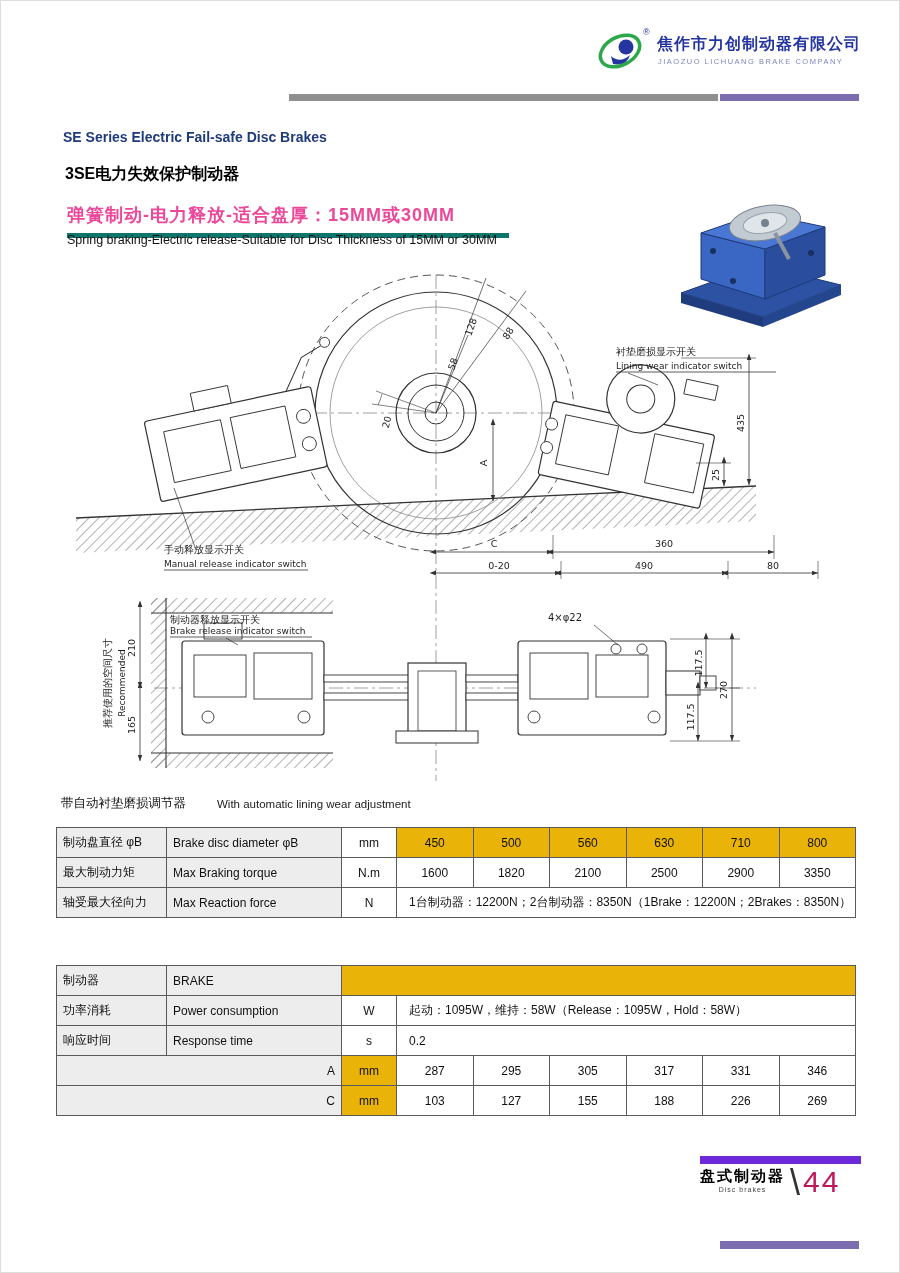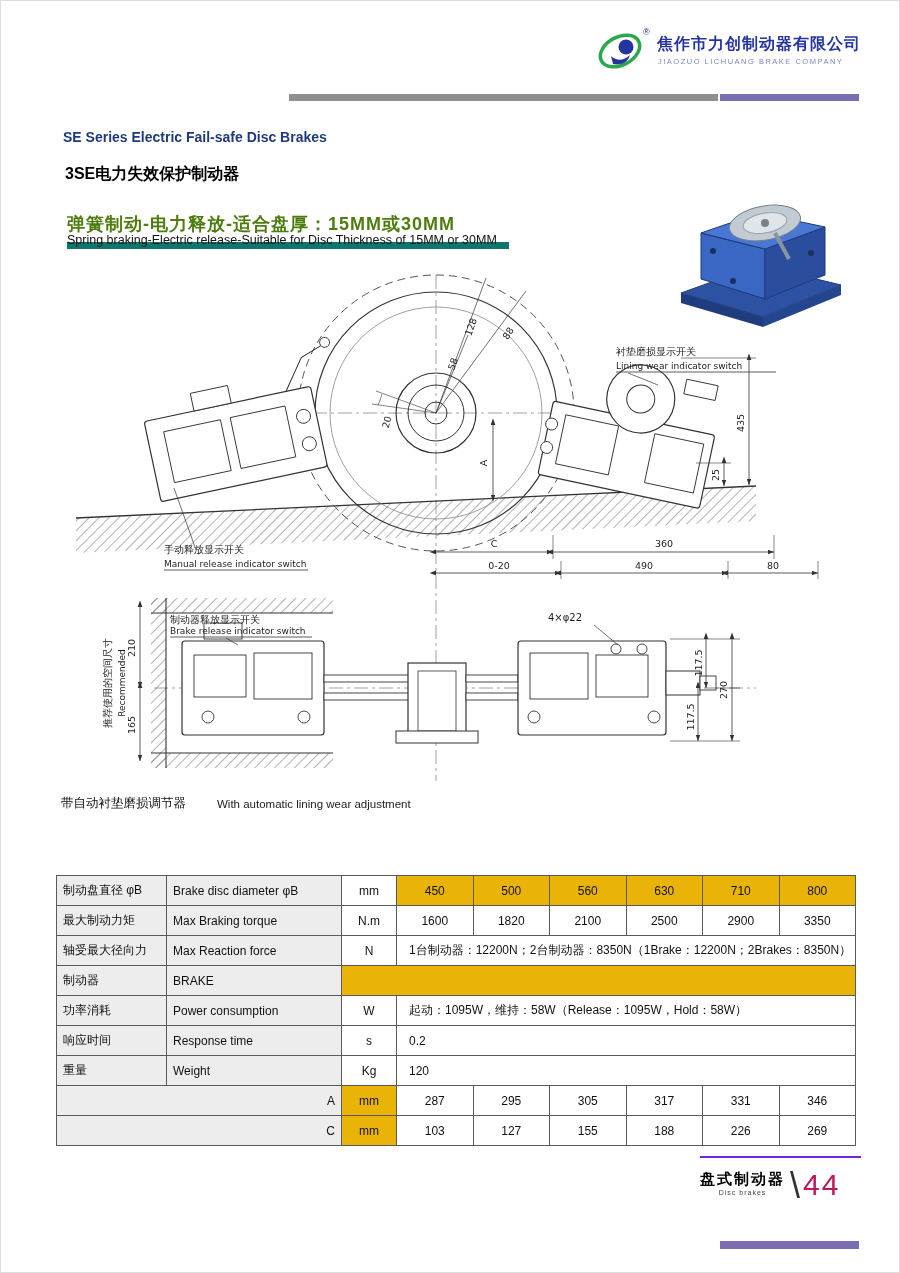--- a/index.html
+++ b/index.html
@@ -12,49 +12,49 @@
   .company-cn { position:absolute; left:656px; top:33px; font-size:16px; font-weight:bold; color:#2535a0; letter-spacing:1px; white-space:nowrap; }
   .company-en { position:absolute; left:657px; top:56px; font-size:7.5px; color:#7a86c0; letter-spacing:1.5px; white-space:nowrap; }
   .bar-gray { position:absolute; left:288px; top:93px; width:429px; height:7px; background:#8f8f8f; }
   .bar-purple { position:absolute; left:719px; top:93px; width:139px; height:7px; background:#7b6db0; }
 
   
   .title-row { position:absolute; left:62px; top:128px; display:flex; align-items:baseline; gap:14px; white-space:nowrap; }
   .title-cn { font-size:20px; font-weight:bold; color:#000; letter-spacing:0.5px; }
   .title-en { font-size:14px; font-weight:bold; color:#1f3a7a; }
   .sub-cn { position:absolute; left:64px; top:163px; font-size:16px; font-weight:bold; color:#000; }
-  .feature-cn { position:absolute; left:66px; top:211px; font-size:18px; font-weight:bold; color:#4d7c0f; width:442px; border-bottom:7px solid #0f766e; padding-bottom:6px; letter-spacing:1px; }
+  .feature-cn { position:absolute; left:66px; top:202px; font-size:18px; font-weight:bold; color:#ec4899; width:442px; border-bottom:5px solid #0f766e; padding-bottom:6px; letter-spacing:1px; }
   .feature-en { position:absolute; left:66px; top:232px; font-size:12.5px; color:#111; }
 
   .photo { position:absolute; left:672px; top:180px; width:175px; height:148px; }
 
   
   .drawing { position:absolute; left:55px; top:272px; width:805px; height:515px; }
   svg text { font-family:"DejaVu Sans",sans-serif; fill:#1d1d1d; }
   .ann-cn { font-size:10px; }
   .ann-en { font-size:9px; }
   .dim { font-size:9.5px; }
 
   
   .note-cn { position:absolute; left:60px; top:794px; font-size:12.5px; color:#111; }
   .note-en { position:absolute; left:216px; top:797px; font-size:11.5px; color:#222; }
 
   
   table.spec { position:absolute; left:55px; border-collapse:collapse; width:800px; table-layout:fixed; font-size:12px; color:#111; }
-  .t1 { top:826px;margin-top:48px; }
+  .t1 { top:826px; }
   .t2 { top:964px;border-radius:15px; }
   table.spec td { border:1px solid #5a5a5a; padding:0 6px; height:30px; overflow:hidden; white-space:nowrap; }
   .lbl { background:#ededed; }
   .gray { background:#eab308; }
   .c { text-align:center; }
   .r { text-align:right; }
   .sp { padding-left:12px !important; }
 
   
-  .footer { position:absolute; left:699px; top:1155px; width:161px; border-top:2px solid #6d28d9; padding-top:12px; display:flex; align-items:flex-start; }
+  .footer { position:absolute; left:699px; top:1155px; width:161px; border-top:8px solid #6d28d9; padding-top:3px; display:flex; align-items:flex-start; }
   .footer-cn { font-size:15px; font-weight:bold; letter-spacing:2px; white-space:nowrap; }
   .footer-en { font-size:7px; color:#444; letter-spacing:1px; text-align:center; }
   .footer-slash { font-size:36px; font-weight:100; color:#333; line-height:0.9; margin:0 3px 0 5px; }
   .footer-num { font-size:30px; color:#be185d; line-height:1; letter-spacing:2px; }
   .bar-bottom { position:absolute; left:719px; top:1240px; width:139px; height:8px; background:#7b6db0; }
 </style>
 </head>
 <body>
 
 <div class="page">
@@ -362,26 +362,20 @@
       <td class="c">W</td>
       <td class="sp" colspan="6">起动：1095W，维持：58W（Release：1095W，Hold：58W）</td>
     </tr>
     <tr>
       <td class="lbl">响应时间</td>
       <td class="lbl">Response time</td>
       <td class="c">s</td>
       <td class="sp" colspan="6">0.2</td>
     </tr>
     <tr>
-      <td class="lbl">重量</td>
-      <td class="lbl">Weight</td>
-      <td class="c">Kg</td>
-      <td class="sp" colspan="6">120</td>
-    </tr>
-    <tr>
       <td class="lbl r" colspan="2">A</td>
       <td class="c gray">mm</td>
       <td class="c">287</td>
       <td class="c">295</td>
       <td class="c">305</td>
       <td class="c">317</td>
       <td class="c">331</td>
       <td class="c">346</td>
     </tr>
     <tr>

